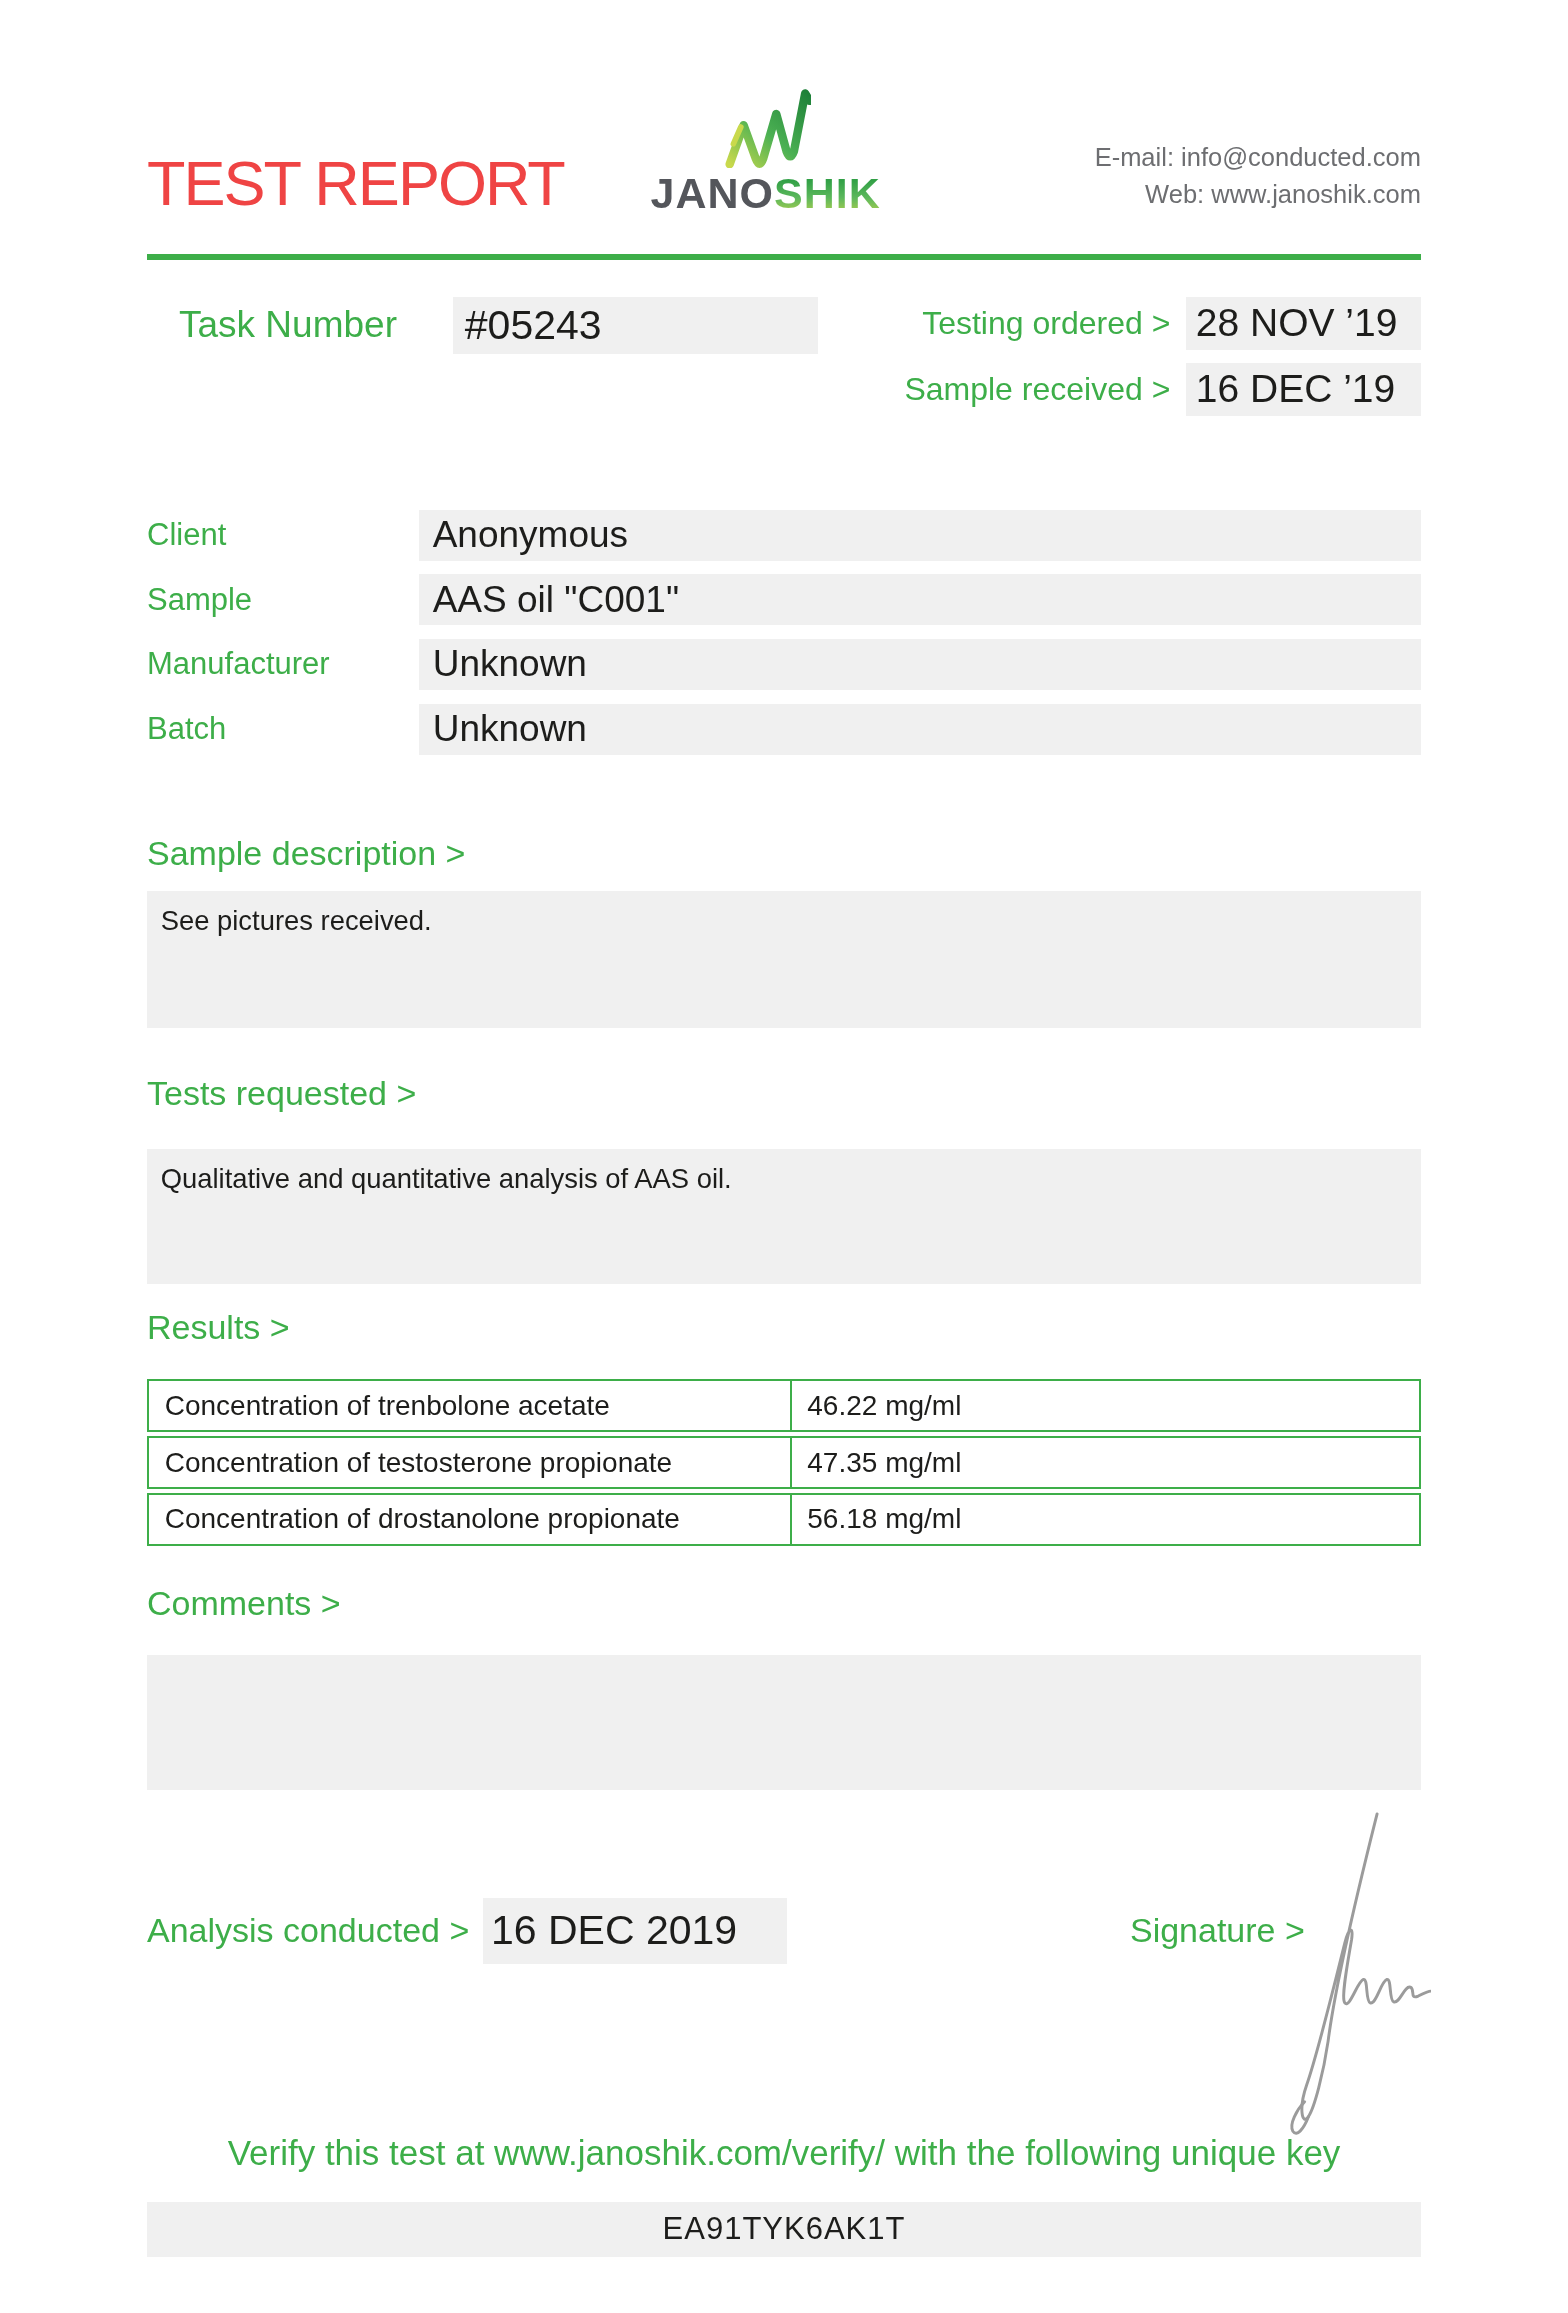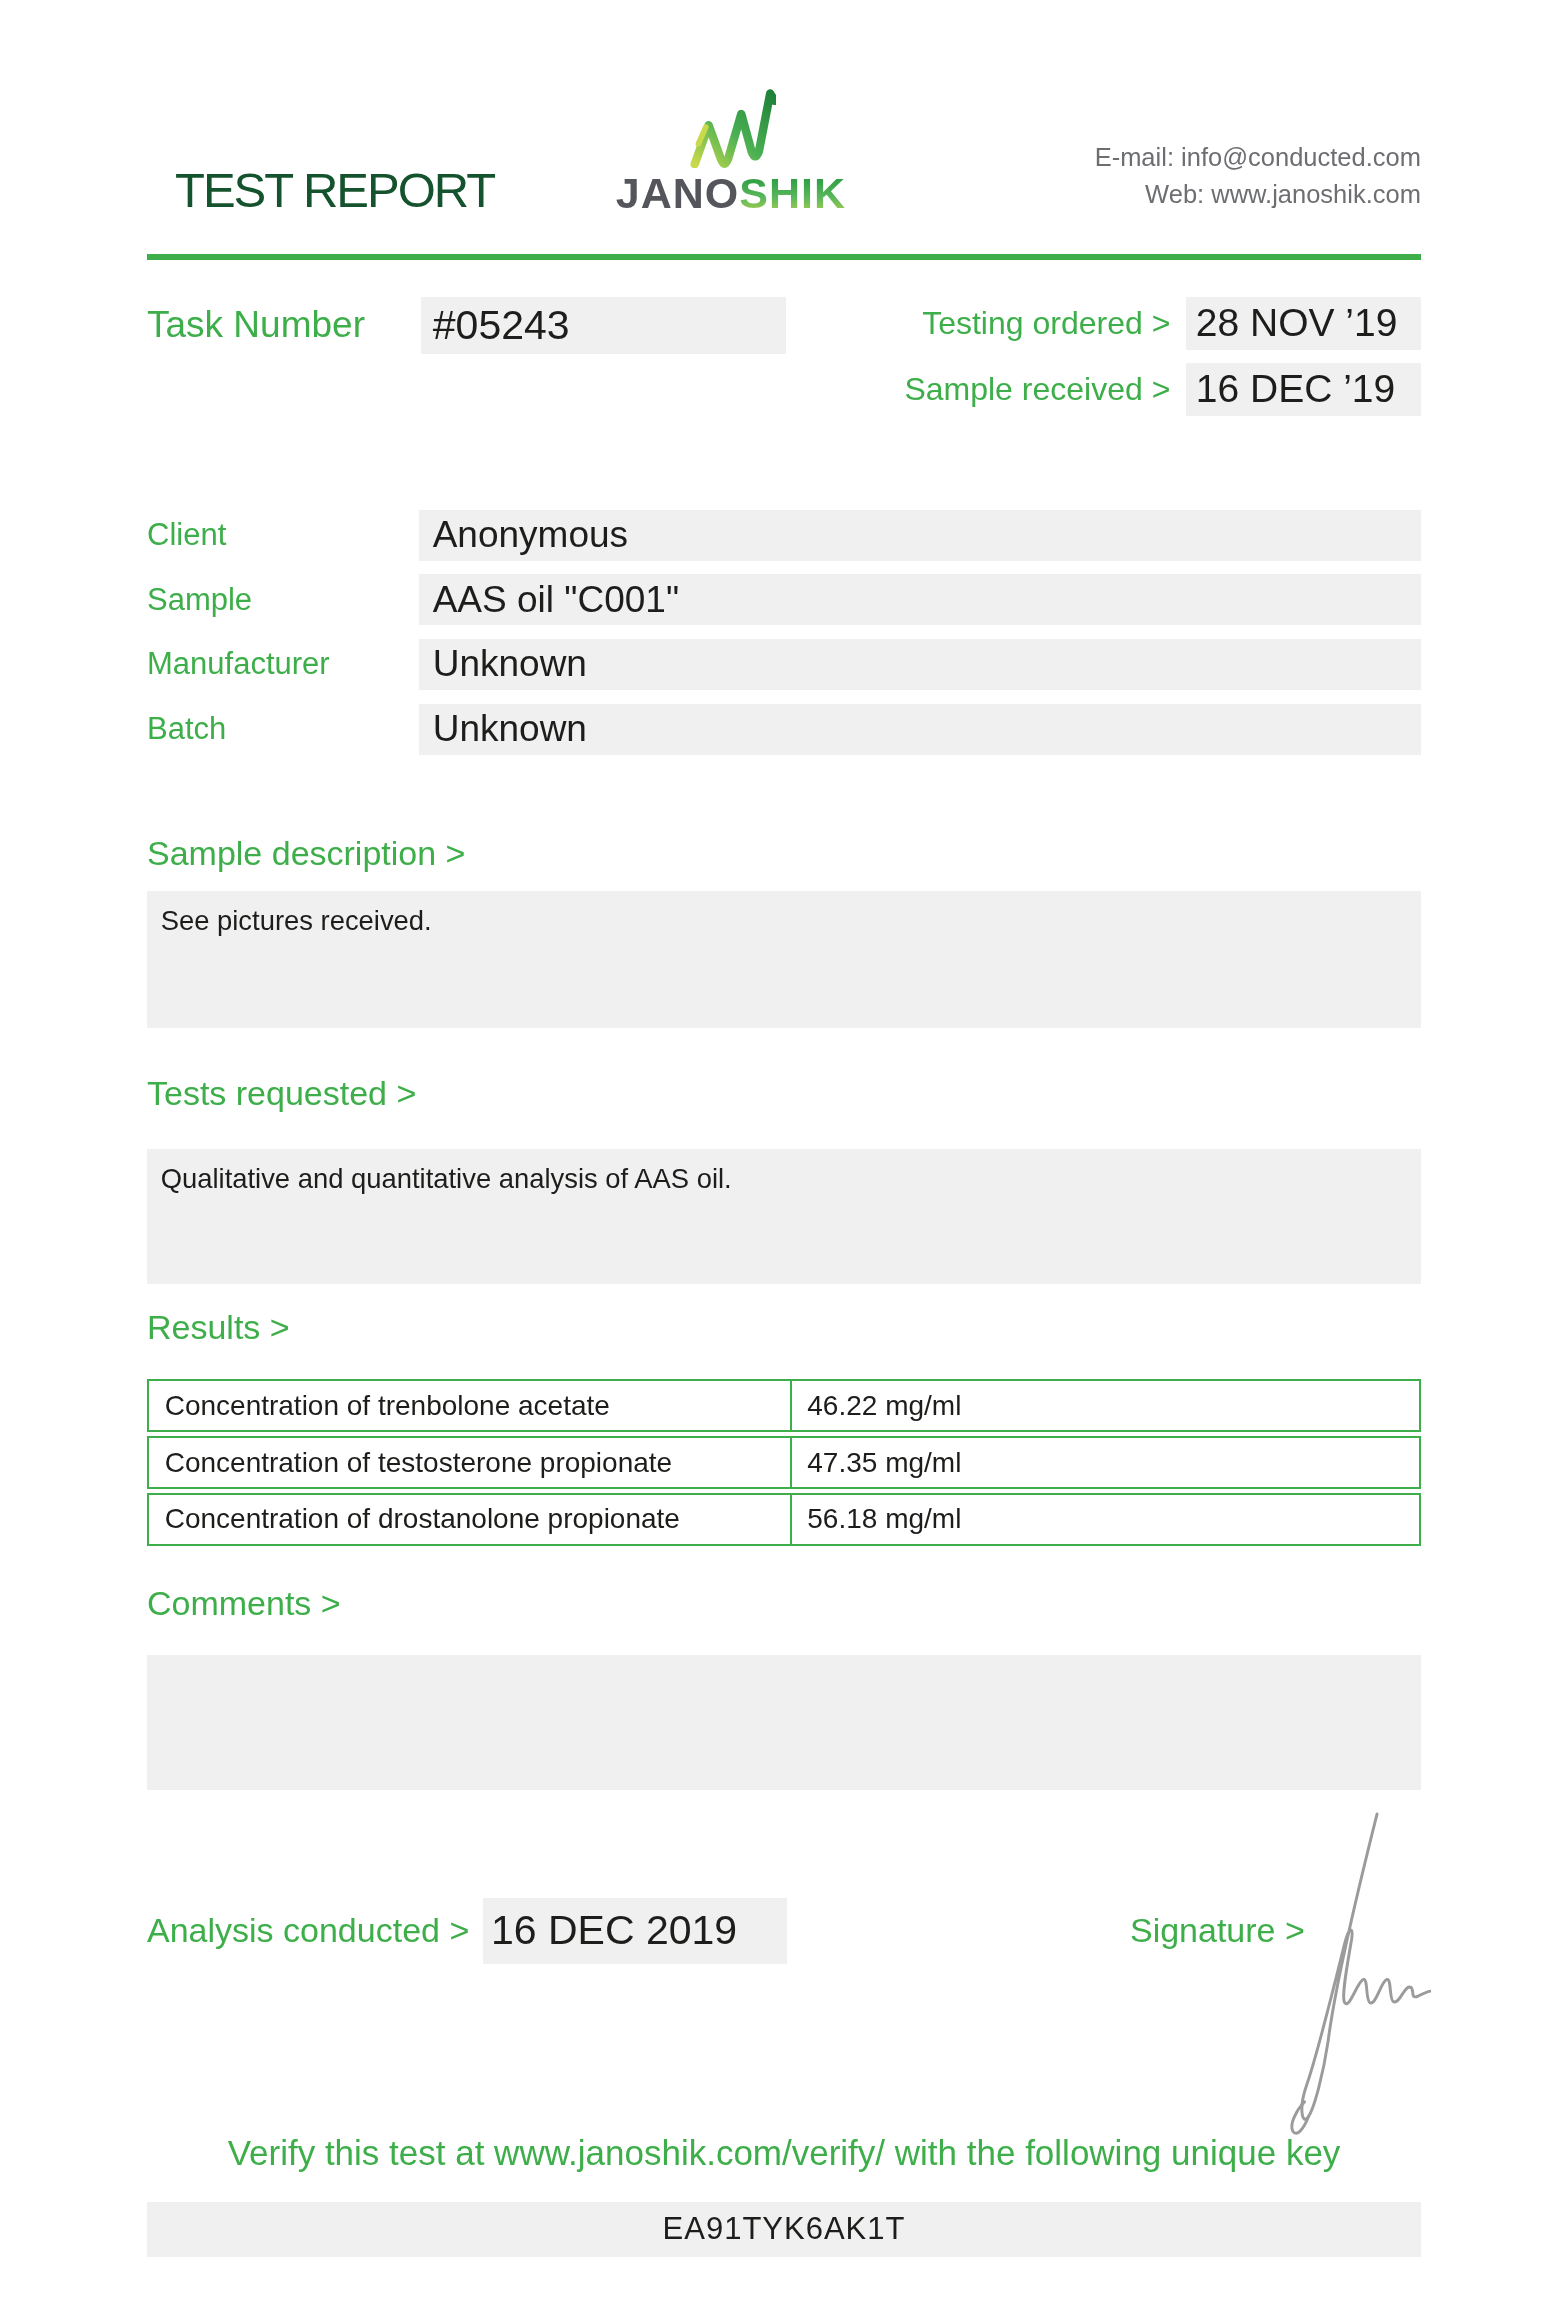--- a/index.html
+++ b/index.html
@@ -17,26 +17,25 @@
 
   
   .header {
     margin-top: 78px;
     display: flex;
     align-items: flex-end;
     justify-content: space-between;
     height: 137px;
   }
   .report-title {
-    font-size: 49px;
+    font-size: 63px;
     letter-spacing: -2px;
-    color: #14532d;
+    color: #ef4444;
     line-height: 1;
     white-space: nowrap;
-    margin-left: 28px;
   }
   .logo-block {
     display: flex;
     flex-direction: column;
     align-items: center;
     margin-right: 127px;
   }
   .logo-icon { width: 90px; height: 82px; margin-bottom: 3.9px; }
   .logo-text {
     font-size: 43px;
@@ -63,21 +62,21 @@
 
   .rule { margin-top: 39px; height: 5.9px; background: #3dae49; }
 
   
   .task-section {
     margin-top: 37px;
     display: flex;
     justify-content: space-between;
     align-items: flex-start;
   }
-  .task-left { display: flex; align-items: center; }
+  .task-left { display: flex; align-items: center; margin-left: 32px; }
   .task-label { color: #3dae49; font-size: 37px; width: 274px; white-space: nowrap; }
   .task-box {
     width: 365px; height: 57px;
     background: #f0f0f0;
     font-size: 41px;
     display: flex; align-items: center;
     padding-left: 11.8px;
   }
   .task-right { display: flex; flex-direction: column; gap: 12.7px; }
   .task-right .drow { display: flex; align-items: center; justify-content: flex-end; }

